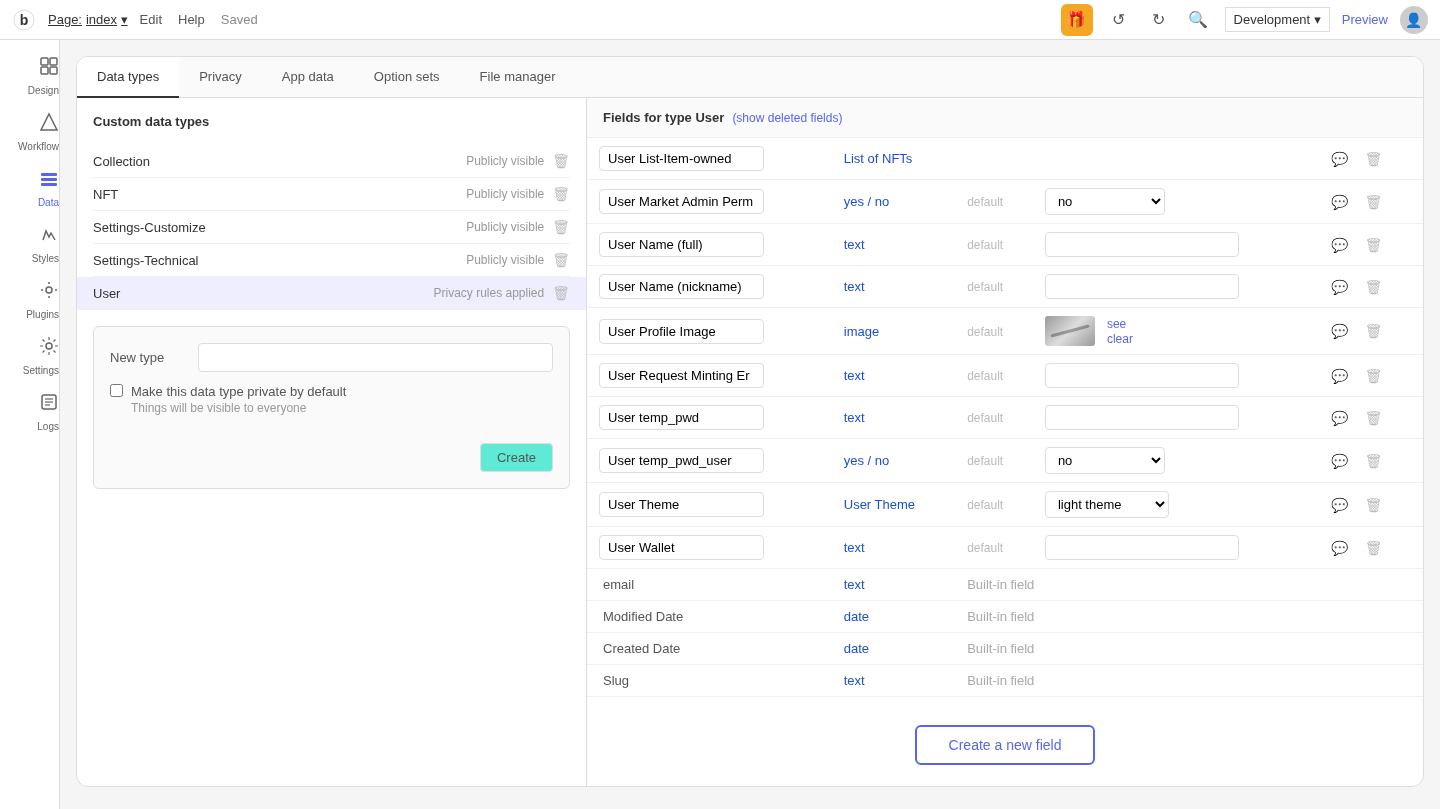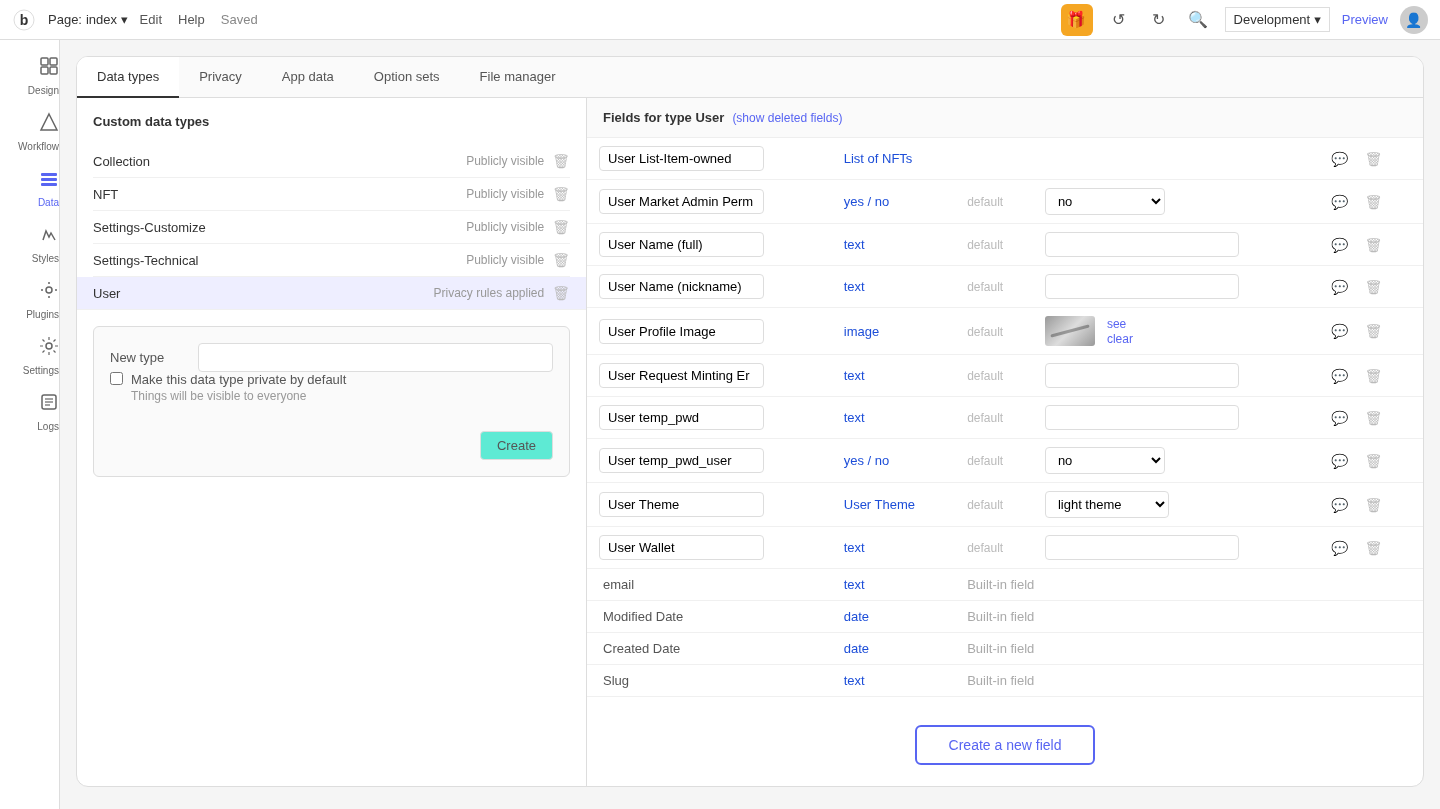--- a/index.html
+++ b/index.html
@@ -12,21 +12,21 @@
       border-bottom: 1px solid #ddd;
       display: flex;
       align-items: center;
       padding: 0 12px;
       gap: 12px;
       position: fixed;
       top: 0; left: 0; right: 0;
       z-index: 100;
     }
     .topbar-logo { width: 24px; height: 24px; }
-    .topbar-page { display: flex; align-items: center; gap: 4px; font-size: 13px; }
+    .topbar-page { display: flex; align-items: center; gap: 4px; font-size: 13px; text-decoration: underline; }
     .topbar-nav { display: flex; align-items: center; gap: 16px; font-size: 13px; color: #555; }
     .topbar-nav span { cursor: pointer; }
     .topbar-right { margin-left: auto; display: flex; align-items: center; gap: 12px; }
     .topbar-icon-btn { width: 28px; height: 28px; border: none; background: none; cursor: pointer; display: flex; align-items: center; justify-content: center; font-size: 16px; color: #555; border-radius: 4px; }
     .topbar-gift { background: #f5a623; color: #fff; border-radius: 6px; width: 32px; height: 32px; display: flex; align-items: center; justify-content: center; font-size: 16px; cursor: pointer; }
     .topbar-env { display: flex; align-items: center; gap: 4px; font-size: 13px; color: #333; cursor: pointer; border: 1px solid #ddd; border-radius: 0; padding: 4px 8px; }
     .topbar-preview { font-size: 13px; color: #5865f2; cursor: pointer; font-weight: 500; }
     .topbar-avatar { width: 28px; height: 28px; border-radius: 50%; background: #ccc; display: flex; align-items: center; justify-content: center; font-size: 14px; cursor: pointer; }
 
     
@@ -133,21 +133,21 @@
       margin-top: 16px;
       border: 1px solid #ddd;
       border-radius: 6px;
       padding: 16px;
       background: #fafafa;
     }
     .new-type-form .form-row {
       display: flex;
       align-items: center;
       gap: 8px;
-      margin-bottom: 0;
+      margin-bottom: 12px;
     }
     .new-type-form label { font-size: 13px; color: #555; min-width: 80px; }
     .new-type-form input[type="text"] {
       flex: 1;
       border: 1px solid #ddd;
       border-radius: 4px;
       padding: 6px 10px;
       font-size: 13px;
     }
     .new-type-form .private-row {

